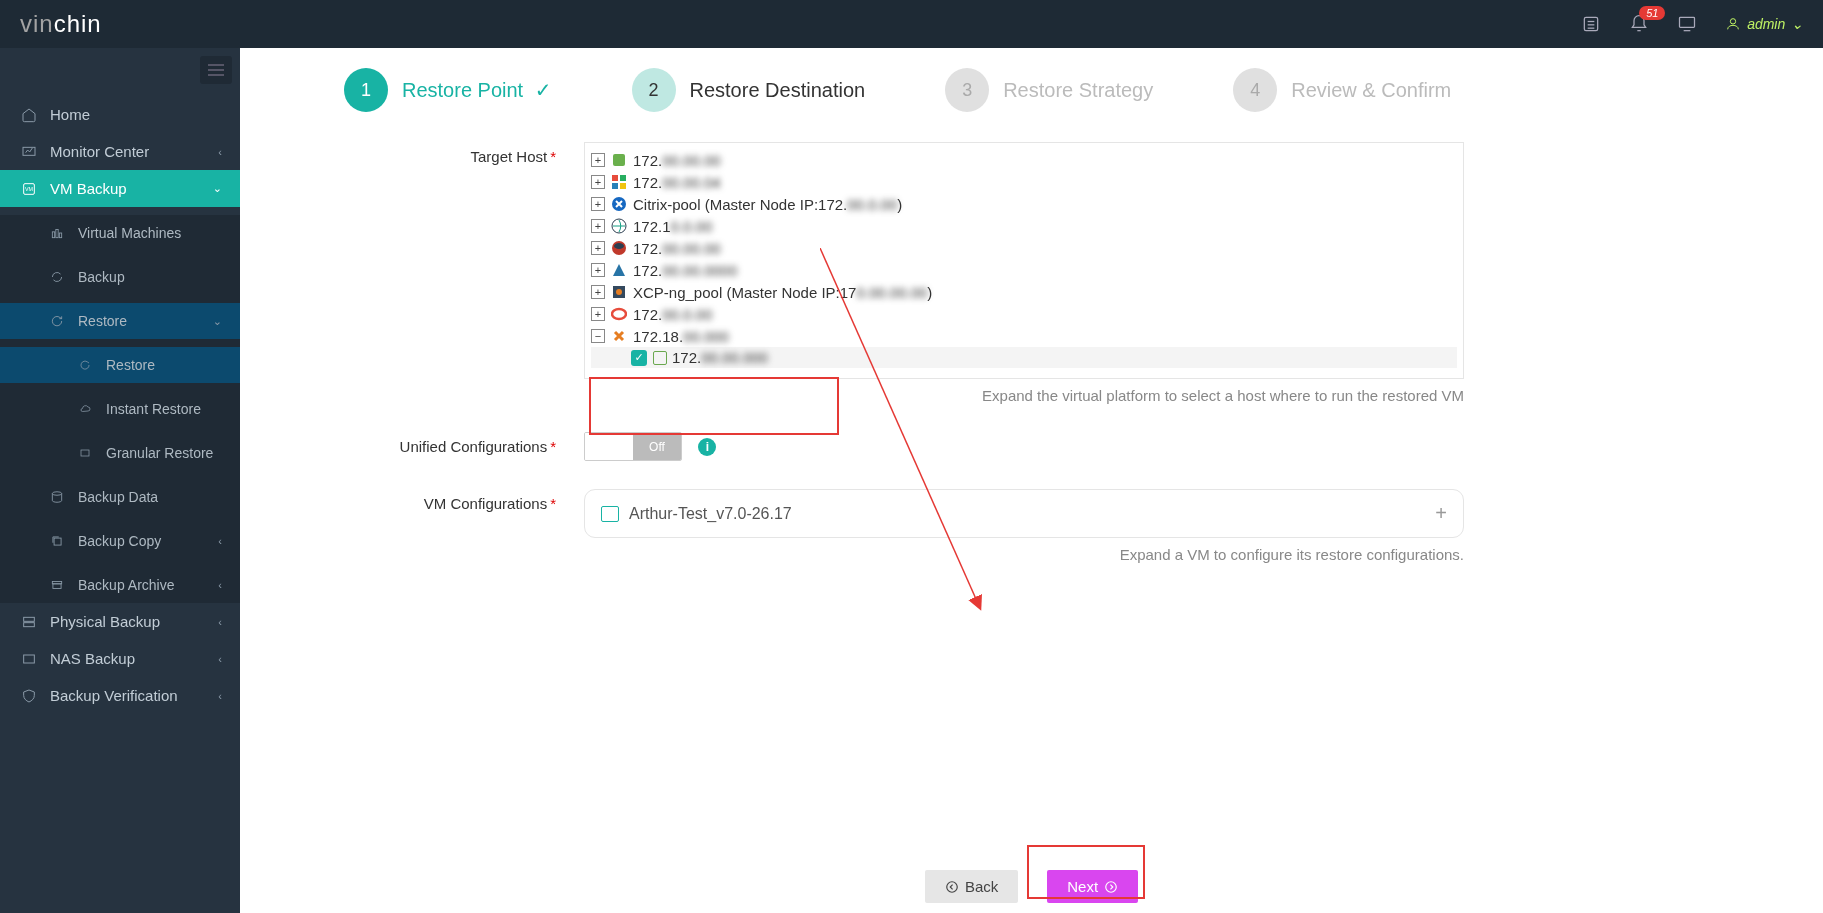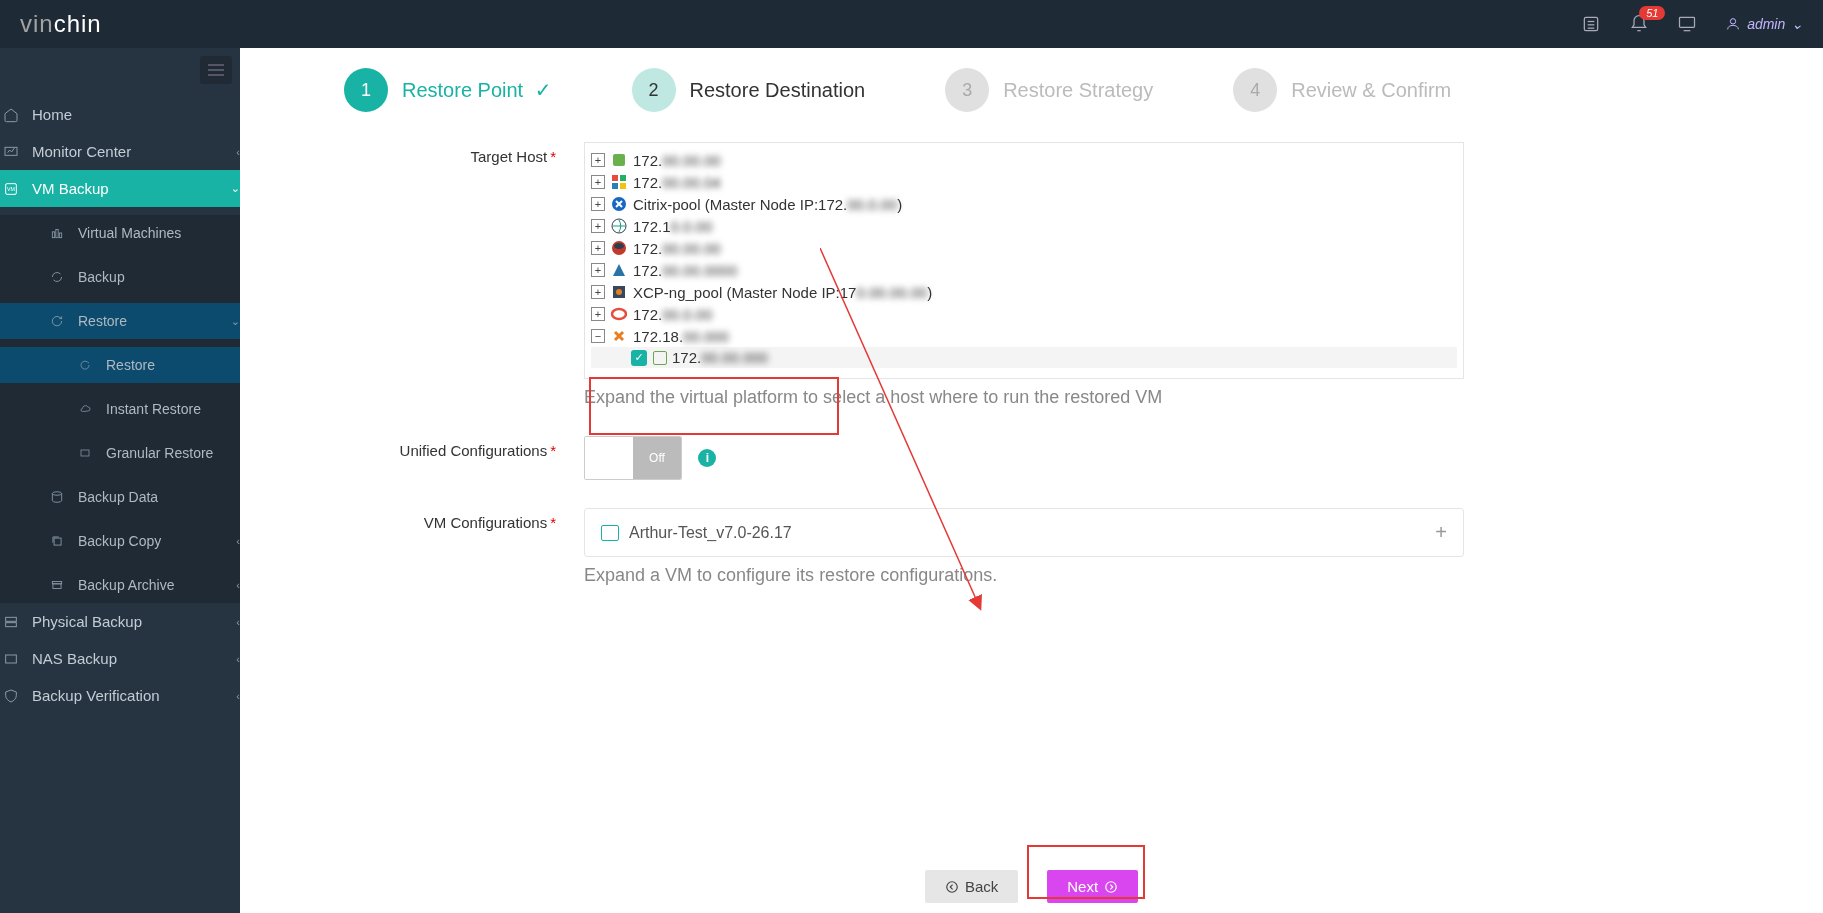--- a/index.html
+++ b/index.html
@@ -8,29 +8,29 @@
 
 .topbar { height: 48px; background: #1e2a35; display: flex; align-items: center; padding: 0 20px; color: #fff; }
 .logo { font-size: 24px; font-weight: 400; letter-spacing: 1px; }
 .logo .v { color: #a3a3a3; }
 .logo .chin { color: #fff; }
 .topbar-right { margin-left: auto; display: flex; align-items: center; gap: 28px; font-style: italic; }
 .topbar-icon { width: 20px; height: 20px; display: inline-flex; align-items: center; justify-content: center; color: #aab; cursor: pointer; }
 .topbar-icon svg { width: 20px; height: 20px; fill: none; stroke: currentColor; stroke-width: 1.5; }
 .bell-wrap { position: relative; }
 .badge { position: absolute; top: -8px; left: 10px; background: #e53935; color: #fff; font-size: 11px; border-radius: 10px; padding: 1px 7px; font-weight: 500; }
-.user-wrap { display: flex; align-items: center; gap: 6px; color: #c4b5fd; font-size: 14px; cursor: pointer; }
+.user-wrap { display: flex; align-items: center; gap: 6px; color: #bef264; font-size: 14px; cursor: pointer; }
 
 
 .layout { display: flex; height: calc(100vh - 48px); min-height: 740px; }
 .sidebar { width: 240px; background: #263340; color: #c2cdd6; display: flex; flex-direction: column; position: relative; }
 .sidebar-toggle { position: absolute; top: 8px; right: 8px; width: 32px; height: 28px; background: #1f2a35; border-radius: 3px; display: flex; flex-direction: column; justify-content: center; align-items: center; gap: 3px; cursor: pointer; }
 .sidebar-toggle span { width: 16px; height: 2px; background: #556; }
 .sidebar-content { padding-top: 48px; }
-.nav-item { display: flex; align-items: center; padding: 10px 0; cursor: pointer; font-size: 15px; position: relative; }
+.nav-item { display: flex; align-items: center; padding: 10px 18px; cursor: pointer; font-size: 15px; position: relative; }
 .nav-item .icon-slot { width: 22px; margin-right: 10px; display: inline-flex; align-items: center; justify-content: center; color: #8a9aa8; }
 .nav-item .chev { margin-left: auto; font-size: 11px; color: #8a9aa8; }
 .nav-item.active { background: #18b3a4; color: #fff; }
 .nav-item.active .icon-slot { color: #fff; }
 .nav-item.active .chev { color: #fff; }
 .nav-item.active::after { content:""; position:absolute; right:-8px; top:50%; transform:translateY(-50%); border:8px solid transparent; border-right-color:#fff; }
 .nav-sub { background: #1f2a35; }
 .nav-sub .nav-item { padding-left: 46px; font-size: 14px; color: #aeb9c2; margin-top: 8px; }
 .nav-sub .nav-item.sel { background: #0c4a6e; }
 .nav-sub2 .nav-item { padding-left: 74px; }
@@ -47,41 +47,41 @@
 .step.pending .step-num { background: #e0e0e0; color: #aaa; }
 .step.pending .step-label { color: #bbb; }
 .step-label { font-size: 20px; text-align: center; }
 .check-icon { color: #18b3a4; margin-left: 6px; }
 
 
 .form-row { display: flex; margin-bottom: 28px; }
 .form-label { width: 280px; text-align: right; padding-right: 28px; padding-top: 6px; font-size: 15px; color: #333; }
 .form-label .req { color: #d00; margin-left: 3px; }
 .form-control { flex: 1; max-width: 880px; }
-.helper { font-size: 18px; color: #888; margin-top: 8px; }
+.helper { font-size: 15px; color: #888; margin-top: 8px; text-align: right; }
 
 
 .tree-box { border: 1px solid #e5e5e5; padding: 6px 6px 10px 6px; background: #fff; position: relative; }
 .tree-node { display: flex; align-items: center; padding: 2px 0; font-size: 15px; cursor: pointer; }
 .tree-expand { width: 14px; height: 14px; border: 1px solid #888; display: inline-flex; align-items: center; justify-content: center; font-size: 11px; margin-right: 5px; background: #fff; color: #444; line-height: 1; }
 .tree-icon { width: 18px; height: 18px; margin-right: 5px; display: inline-flex; align-items: center; justify-content: center; }
 .sel-box { position: absolute; border: 2px solid #e53935; left: 4px; top: 234px; width: 250px; height: 58px; pointer-events: none; }
 .tree-child2 { padding-left: 40px; }
 .sel-check { width: 16px; height: 16px; background: #18b3a4; border-radius: 3px; display: inline-flex; align-items: center; justify-content: center; color: #fff; font-size: 11px; margin-right: 6px; }
 .host-icon { width: 14px; height: 14px; border: 1px solid #6aa84f; border-radius: 2px; display:inline-block; margin-right:5px; }
 .blur { filter: blur(3px); }
 
 
-.toggle { display: inline-flex; border: 1px solid #ccc; height: 44px; border-radius: 2px; overflow: hidden; vertical-align: middle; }
+.toggle { display: inline-flex; border: 1px solid #ccc; height: 29px; border-radius: 2px; overflow: hidden; vertical-align: middle; }
 .toggle .on { width: 48px; background: #fff; }
 .toggle .off { width: 48px; background: #bbb; color: #fff; display: flex; align-items: center; justify-content: center; font-size: 12px; }
 .info-icon { display: inline-flex; width: 18px; height: 18px; border-radius: 50%; background: #18b3a4; color: #fff; align-items: center; justify-content: center; font-size: 12px; font-weight: bold; margin-left: 12px; vertical-align: middle; cursor: pointer; }
 
 
-.vmconf-box { border: 1px solid #e5e5e5; border-radius: 3px; padding: 12px 16px; display: flex; align-items: center; font-size: 16px; color: #555; background: #fff; }
+.vmconf-box { border: 1px solid #e5e5e5; border-radius: 11px; padding: 12px 16px; display: flex; align-items: center; font-size: 16px; color: #555; background: #fff; }
 .vm-icon { width: 18px; height: 16px; border: 1.5px solid #18b3a4; border-radius: 2px; margin-right: 10px; position: relative; }
 .plus-btn { margin-left: auto; font-size: 20px; color: #999; cursor: pointer; }
 
 
 .footer { position: absolute; bottom: 10px; left: 0; right: 0; display: flex; justify-content: center; gap: 29px; }
 .btn { padding: 8px 20px; font-size: 15px; border: none; cursor: pointer; display: inline-flex; align-items: center; gap: 6px; border-radius: 2px; }
 .btn-back { background: #e6e6e6; color: #444; }
 .btn-next { background: #d946ef; color: #fff; text-align: right; }
 .next-annot { position: absolute; border: 2px solid #e53935; left:calc(50% - 5px); bottom: 4px; width: 118px; height: 54px; pointer-events: none; }
 

